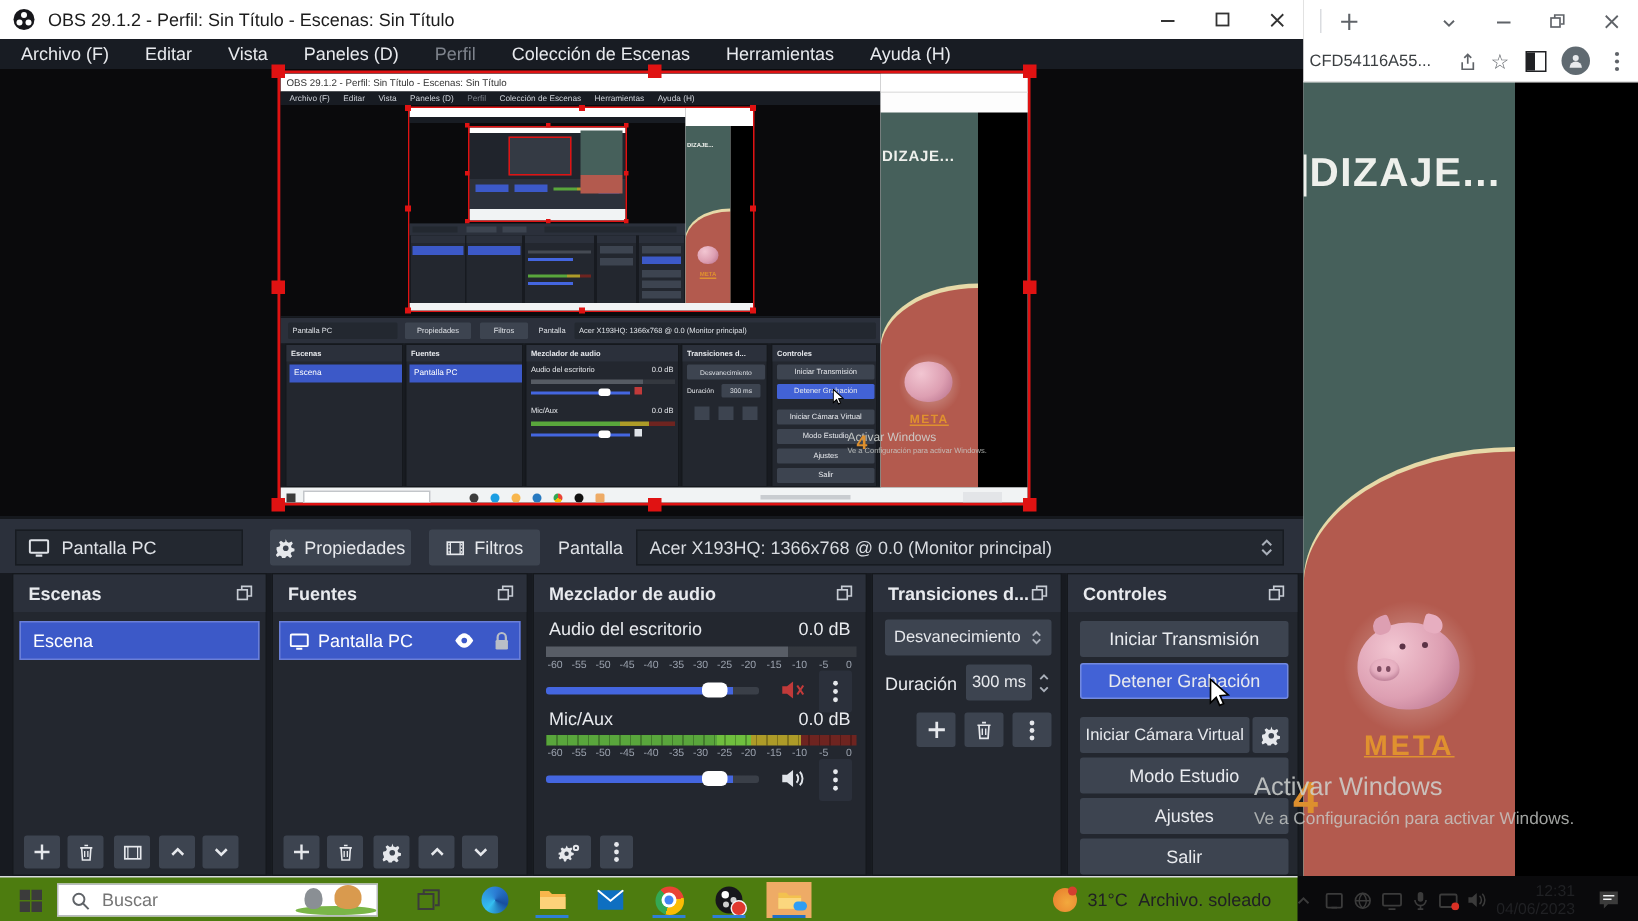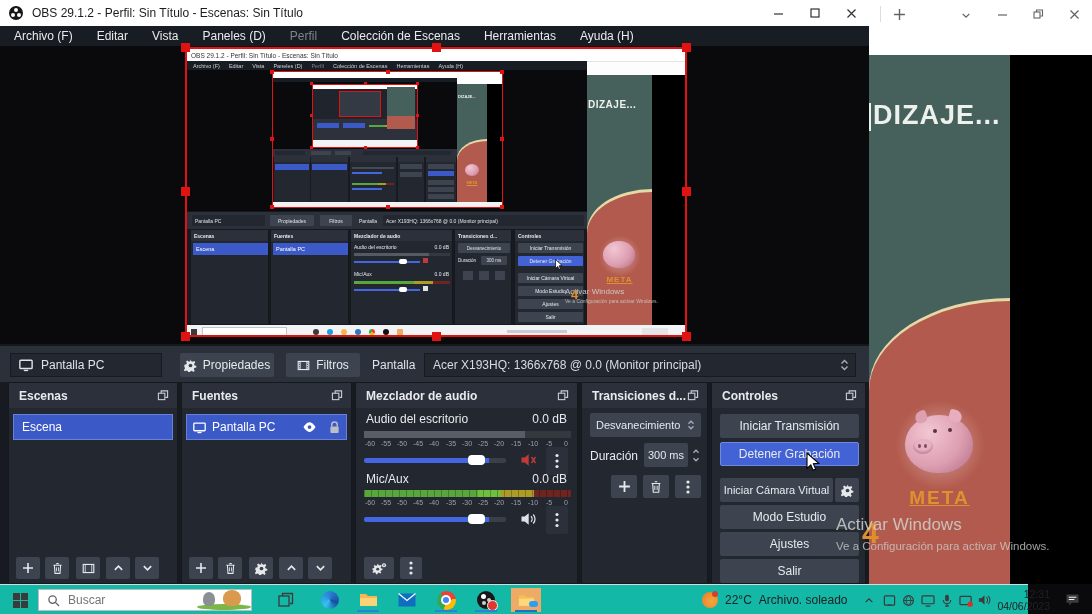--- a/index.html
+++ b/index.html
@@ -50,21 +50,21 @@
   .slideteal{left:869px;top:55px;width:141px;height:529px;background:#46605b;overflow:hidden;}
   .curve{position:absolute;border-top-left-radius:100% 31%;}
   .slideblack{left:1010px;top:55px;width:82px;height:529px;background:#000;}
   .pigbody{position:absolute;border-radius:50% 50% 48% 48%;background:radial-gradient(circle at 35% 30%,#f2c6d2,#dd9fb2 55%,#bc7690 90%);}
   .pigglow{position:absolute;border-radius:50%;background:radial-gradient(circle,rgba(255,255,255,.45),rgba(255,255,255,0) 70%);}
   .metatxt{color:#e0912f;font-weight:bold;text-decoration:underline;letter-spacing:2px;text-align:center;}
   
   .wm1{color:#cfd2cf;opacity:.85;font-size:17px;}
   .wm2{color:#c8cbc8;opacity:.8;font-size:11.5px;}
   
-  .taskbar{left:0;top:584px;width:1028px;height:30px;background:#14b8a6;border-top:1px solid #d8dadd;box-sizing:border-box;color:#202124;}
+  .taskbar{left:0;top:584px;width:865px;height:30px;background:#4d7c0f;border-top:1px solid #d8dadd;box-sizing:border-box;color:#202124;}
   .tico{position:absolute;top:3px;width:24px;height:24px;display:flex;align-items:center;justify-content:center;}
   .runline{position:absolute;bottom:0;height:2px;width:22px;background:#2f7fd6;}
   .traytxt{font-size:11px;color:#202124;}
   
   .m1obs{left:0;top:0;width:400px;height:276px;background:#171a20;}
   .m1title{left:0;top:0;width:400px;height:12px;background:#fff;color:#333;font-size:6.5px;display:flex;align-items:center;padding-left:4px;box-sizing:border-box;}
   .m1menu{left:0;top:12px;width:400px;height:9px;background:#181c23;display:flex;align-items:center;gap:9px;padding-left:6px;box-sizing:border-box;}
   .m1menu span{font-size:5.5px;color:#cfd3da;white-space:nowrap;}
   .m1canvas{left:0;top:21px;width:400px;height:141px;background:#0a0a0c;}
   .m2box{left:85px;top:1px;width:231px;height:137px;border:1px solid #e01212;background:#101215;box-sizing:border-box;overflow:hidden;}
@@ -662,20 +662,44 @@
             <rect x="1" y="3" width="6" height="6" fill="none" stroke="#5f6368" stroke-width="1.1"></rect>
             <path d="M3.5 3V1h6v6h-2" fill="none" stroke="#5f6368" stroke-width="1.1"></path>
           </svg>
         </div>
       <div class="a btnico" style="left:194px;top:4px;width:22px;height:20px">
           <svg width="11" height="11" viewBox="0 0 11 11">
             <path d="M1.5 1.5l8 8M9.5 1.5l-8 8" stroke="#5f6368" stroke-width="1.2"></path>
           </svg>
         </div>
     </div>
+    <div class="a" style="left:0;top:28px;width:223px;height:27px;background:#fff;border-bottom:1px solid #e0e0e0;box-sizing:border-box">
+      <span class="a" style="left:4px;top:7px;font-size:11px;color:#3c4043">CFD54116A55...</span>
+      <div class="a btnico" style="left:100px;top:4px;width:18px;height:18px">
+          <svg width="13" height="13" viewBox="0 0 14 14">
+            <path d="M7 8V1.5M4.5 3.8L7 1.3l2.5 2.5" stroke="#5f6368" stroke-width="1.2" fill="none"></path>
+            <path d="M3 7v5h8V7" stroke="#5f6368" stroke-width="1.2" fill="none"></path>
+          </svg>
+        </div>
+      <div class="a btnico" style="left:122px;top:4px;width:18px;height:18px;font-size:14px;color:#5f6368">☆</div>
+      <div class="a" style="left:148px;top:6px;width:14px;height:14px;border:1.5px solid #202124;box-sizing:border-box;background:linear-gradient(90deg,#202124 0 45%,#fff 45%)"></div>
+      <div class="a" style="left:172px;top:3px;width:19px;height:19px;border-radius:50%;background:#606a71;display:flex;align-items:center;justify-content:center">
+          <svg width="11" height="11" viewBox="0 0 12 12">
+            <circle cx="6" cy="4" r="2.2" fill="#e8eaed"></circle>
+            <path d="M1.5 11a4.5 4.5 0 0 1 9 0z" fill="#e8eaed"></path>
+          </svg>
+        </div>
+      <div class="a btnico" style="left:200px;top:4px;width:18px;height:18px">
+          <svg width="4" height="14" viewBox="0 0 4 14">
+            <circle cx="2" cy="2" r="1.4" fill="#5f6368"></circle>
+            <circle cx="2" cy="7" r="1.4" fill="#5f6368"></circle>
+            <circle cx="2" cy="12" r="1.4" fill="#5f6368"></circle>
+          </svg>
+        </div>
+    </div>
   </div>
 
   <div class="a slideteal">
     <div class="a" style="left:0;top:48px;width:2px;height:28px;background:#eef0ec"></div>
     <span class="a" style="left:4px;top:45px;font-size:27px;font-weight:bold;color:#eef0ec;letter-spacing:1px">DIZAJE...</span>
     <div class="a curve" style="left:0;top:243px;width:141px;height:286px;background:#e6d9a8;border-top-left-radius:141px 90px"></div>
     <div class="a curve" style="left:0;top:246px;width:141px;height:283px;background:#b35a4e;border-top-left-radius:141px 90px"></div>
     <div class="pigglow" style="left:26px;top:345px;width:90px;height:90px"></div>
     <div class="pigbody" style="left:36px;top:360px;width:68px;height:58px">
       <div class="a" style="left:10px;top:-4px;width:12px;height:12px;background:#dd9fb2;border-radius:60% 20% 40% 40%;transform:rotate(-20deg)"></div>
@@ -764,21 +788,21 @@
           <path d="M1 6h17v8H1z" fill="#fbd77e"></path>
         </svg>
       <span style="position:absolute;right:3px;bottom:5px;width:9px;height:6px;border-radius:3px;background:#2f9df4"></span>
       <span class="runline" style="left:4px;background:#1f6fc4"></span>
     </div>
 
     <div class="a flexc" style="left:702px;top:0;height:30px;gap:7px">
       <span style="position:relative;width:16px;height:16px;border-radius:50%;background:radial-gradient(circle at 60% 60%,#f2a93d,#e8792b);display:inline-block">
           <i style="position:absolute;right:0;top:-1px;width:6px;height:6px;border-radius:50%;background:#d43f2f"></i>
         </span>
-      <span class="traytxt" style="font-size:12px">22°C</span>
+      <span class="traytxt" style="font-size:12px">31°C</span>
       <span class="traytxt" style="font-size:12px">Archivo. soleado</span>
     </div>
 
     <div class="tico" style="left:860px;width:18px">
         <svg width="10" height="7" viewBox="0 0 12 8">
           <path d="M2 6l4-4 4 4" stroke="#3b3b3b" stroke-width="1.5" fill="none"></path>
         </svg>
       </div>
     <div class="tico" style="left:880px;width:19px">
         <svg width="13" height="13" viewBox="0 0 14 14">

